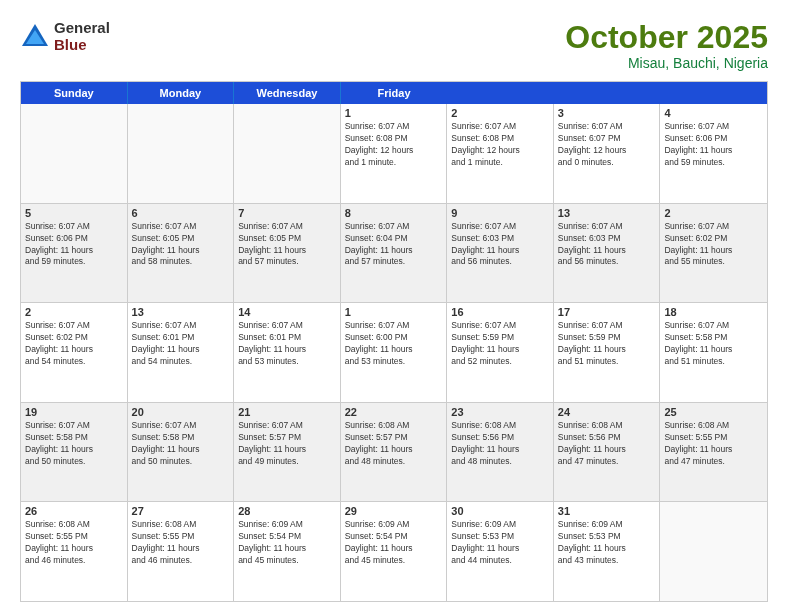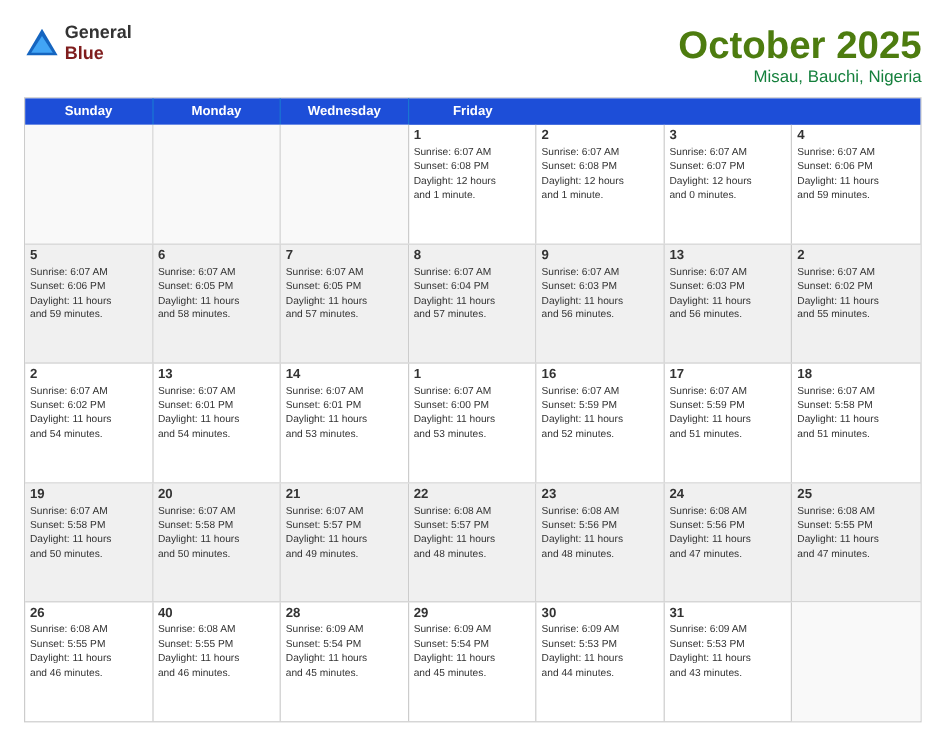--- a/index.html
+++ b/index.html
@@ -243,21 +243,21 @@
             <span class="day-num">25</span>
             <div class="cell-text">Sunrise: 6:08 AM<br>Sunset: 5:55 PM<br>Daylight: 11 hours<br>and 47 minutes.</div>
           </div>
         </div>
         <div class="cal-row">
           <div class="cal-cell">
             <span class="day-num">26</span>
             <div class="cell-text">Sunrise: 6:08 AM<br>Sunset: 5:55 PM<br>Daylight: 11 hours<br>and 46 minutes.</div>
           </div>
           <div class="cal-cell">
-            <span class="day-num">40</span>
+            <span class="day-num">27</span>
             <div class="cell-text">Sunrise: 6:08 AM<br>Sunset: 5:55 PM<br>Daylight: 11 hours<br>and 46 minutes.</div>
           </div>
           <div class="cal-cell">
             <span class="day-num">28</span>
             <div class="cell-text">Sunrise: 6:09 AM<br>Sunset: 5:54 PM<br>Daylight: 11 hours<br>and 45 minutes.</div>
           </div>
           <div class="cal-cell">
             <span class="day-num">29</span>
             <div class="cell-text">Sunrise: 6:09 AM<br>Sunset: 5:54 PM<br>Daylight: 11 hours<br>and 45 minutes.</div>
           </div>

